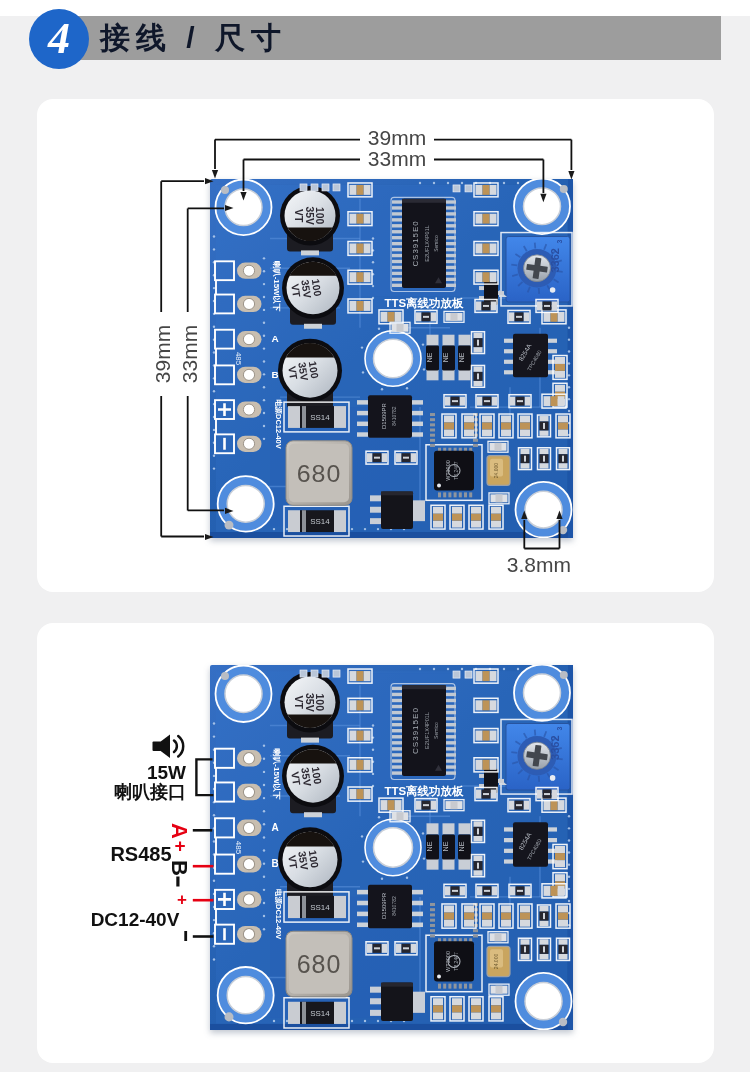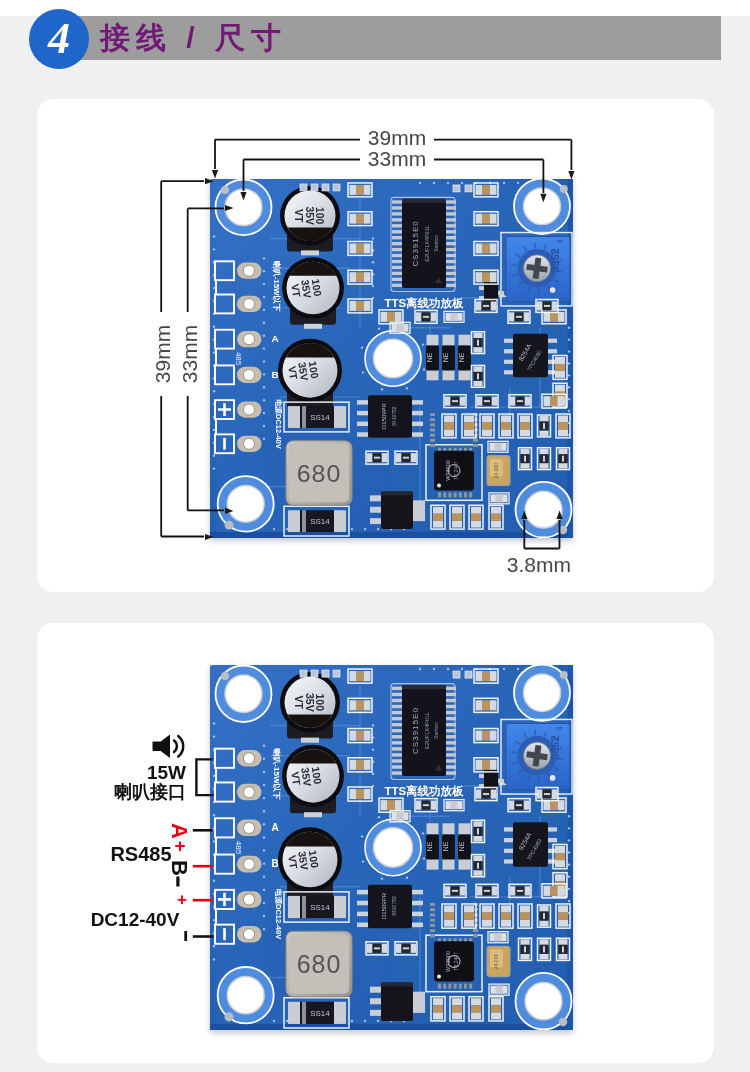--- a/index.html
+++ b/index.html
@@ -1,21 +1,21 @@
 <!DOCTYPE html>
 <html lang="zh"><head>
 <meta charset="utf-8">
 <title>接线 / 尺寸</title>
 <style>
   html,body{margin:0;padding:0;}
   .page{position:relative;width:750px;height:1072px;background:#f0f0f1;overflow:hidden;
         font-family:"Liberation Sans",sans-serif;}
   .topstrip{position:absolute;left:0;top:0;width:750px;height:16px;background:#ffffff;}
   .banner{position:absolute;left:55px;top:16px;width:666px;height:44px;background:#9d9d9d;}
-  .banner span{position:absolute;left:45px;top:0;line-height:44px;color:#701a75;
+  .banner span{position:absolute;left:45px;top:0;line-height:44px;color:#0f172a;
         font-size:30px;font-weight:bold;letter-spacing:6px;}
   .numcircle{position:absolute;left:29px;top:9px;width:60px;height:60px;border-radius:50%;
         background:#1e66c9;color:#ffffff;text-align:center;line-height:60px;
         font-family:"Liberation Serif",serif;font-style:italic;font-weight:bold;font-size:44px;}
   .card{position:absolute;left:37px;width:677px;background:#ffffff;border-radius:16px;}
   .card1{top:99px;height:493px;}
   .card2{top:623px;height:440px;}
   .pcb1{position:absolute;left:210px;top:179px;filter:drop-shadow(0 3px 3px rgba(50,70,100,0.3));}
   .pcb2{position:absolute;left:210px;top:665px;filter:drop-shadow(0 3px 3px rgba(50,70,100,0.3));}
   .anno{position:absolute;left:0;top:0;}

